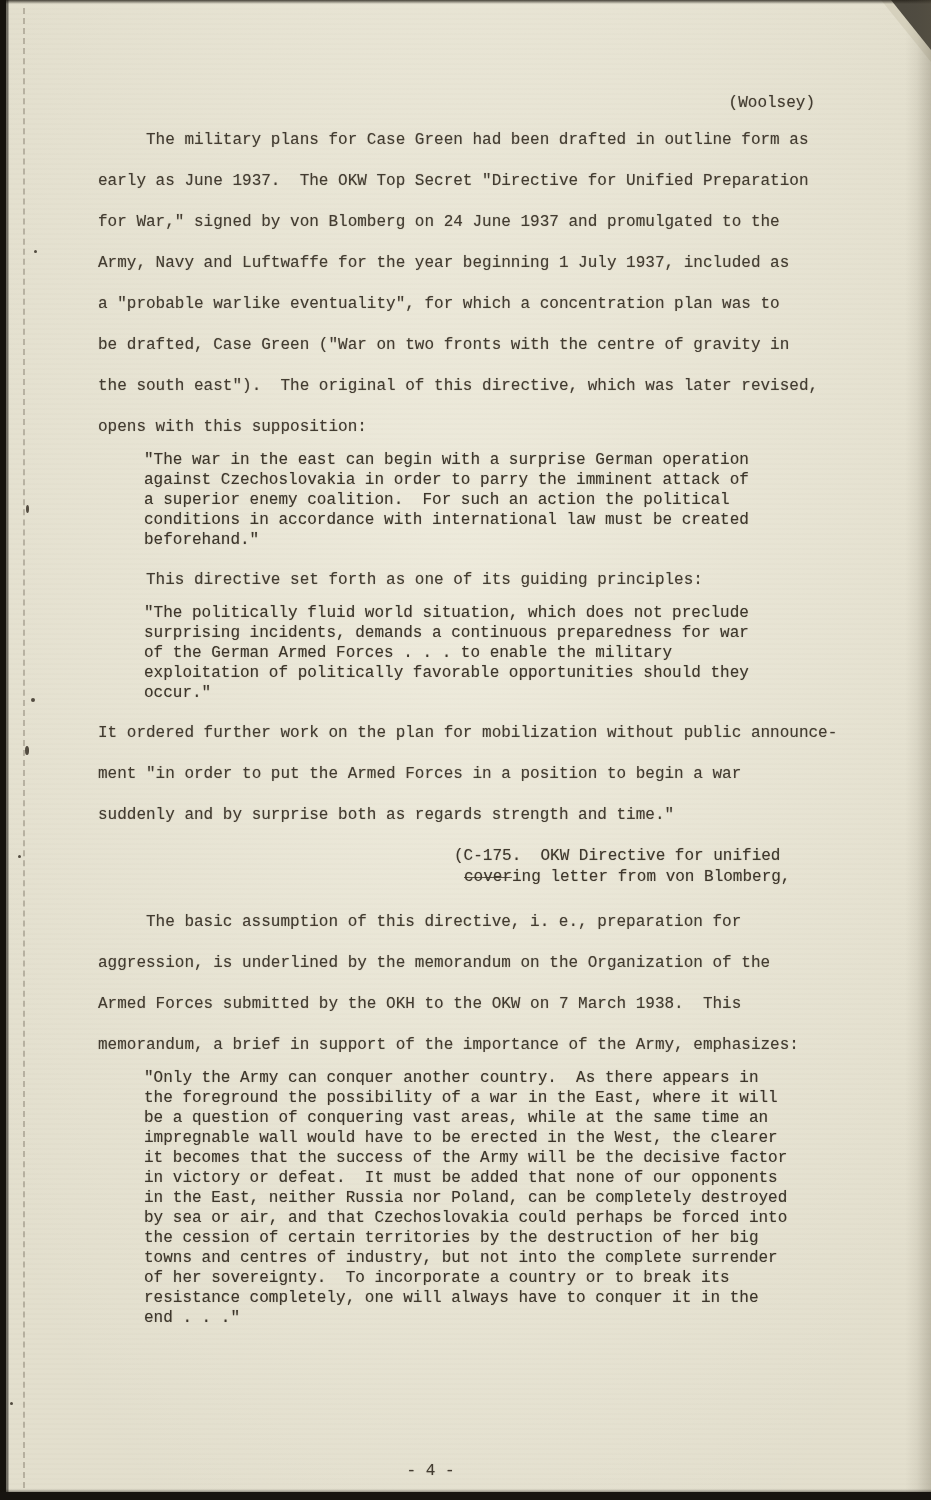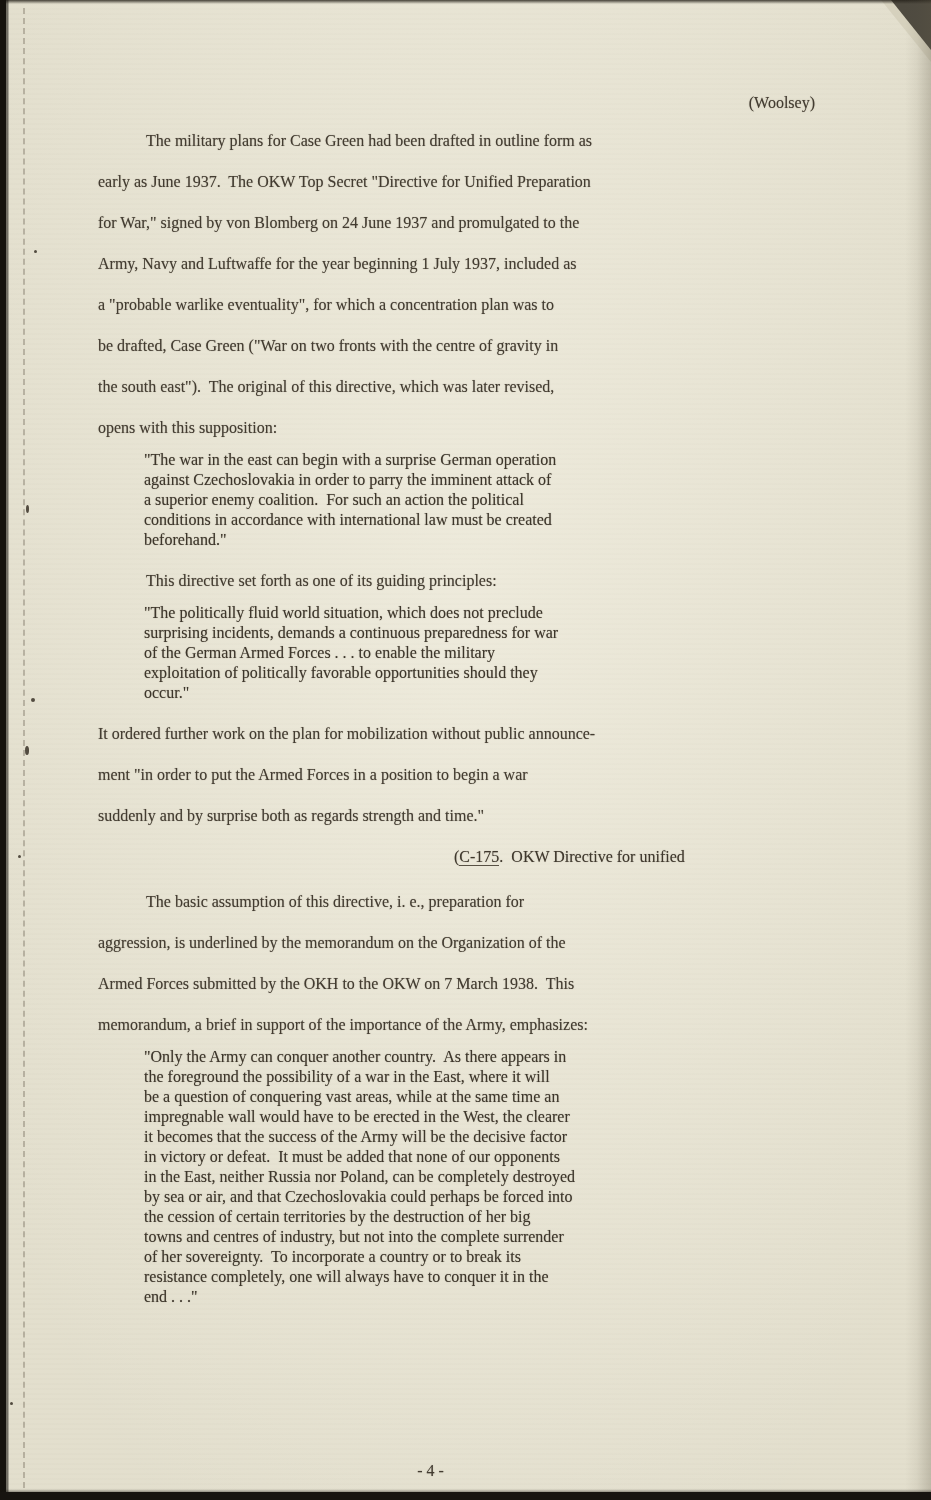--- a/index.html
+++ b/index.html
@@ -7,21 +7,20 @@
     width:931px;height:1500px;
     font-family:"Liberation Mono","DejaVu Sans Mono",monospace;
     background:#b8b4a4;
   }
   .page{
     position:absolute;inset:0;width:931px;height:1500px;overflow:hidden;
     background:#eae6d4;
     background-image:
       radial-gradient(ellipse at 50% 40%, rgba(255,255,255,0.18), rgba(0,0,0,0.03) 85%),
       repeating-linear-gradient(0deg, rgba(90,80,60,0.015) 0 2px, transparent 2px 5px);
-    font-family: Liberation Serif, serif;
   }
   
   .edge-left{position:absolute;left:0;top:0;bottom:0;width:9px;
     background:linear-gradient(90deg,#15120d 0 6px,rgba(21,18,13,.55) 6px 8px,transparent);}
   .edge-top{position:absolute;left:0;top:0;right:0;height:4px;
     background:linear-gradient(180deg,rgba(40,36,28,.85),rgba(40,36,28,0));}
   .edge-bottom{position:absolute;left:0;bottom:0;right:0;height:11px;
     background:linear-gradient(0deg,#171410 0 8px,rgba(23,20,16,.4) 8px,transparent);}
   .edge-right{position:absolute;right:0;top:0;bottom:0;width:26px;
     background:linear-gradient(270deg,rgba(95,88,70,.28),rgba(95,88,70,.08) 55%,transparent);}
@@ -39,21 +38,21 @@
   .attribution{text-align:right;margin-right:28px;height:22px;line-height:22px;}
   .block{white-space:pre;}
   .paragraph{line-height:41px;margin-top:6px;}
   .paragraph .line.indent{text-indent:48px;}
   .quote{line-height:20px;margin:2px 0 10px 46px;color:#3d362b;}
   .citation{line-height:21px;margin:10px 0 0 356px;color:#3f382d;}
   .citation .line{padding-left:10px;}
   .citation .line:first-child{padding-left:0;}
   .citation + .paragraph{margin-top:14px;}
   .quote-last + .citation{margin-top:12px;}
-  .ul{border-bottom:1.5px solid rgba(62,54,42,.85);padding-bottom:0;}
+  .ul{border-bottom:1.5px solid rgba(62,54,42,.85);padding-bottom:12px;}
   .page-number{position:absolute;left:0;right:70px;bottom:20px;text-align:center;
     color:#433c31;font-size:16px;}
 </style>
 </head>
 <body>
 
 <div class="page">
   <div class="corner-fold-light"></div>
   <div class="corner-fold"></div>
   <div class="edge-top"></div>
@@ -70,19 +69,19 @@
   <div class="speck" style="left:10px;top:1402px;width:3px;height:3px;"></div>
 
   <div class="content">
     <div class="attribution">(Woolsey)</div>
     <div class="doc-body">
         <div class="block paragraph"><div class="line indent">The military plans for Case Green had been drafted in outline form as</div><div class="line">early as June 1937.  The OKW Top Secret "Directive for Unified Preparation</div><div class="line">for War," signed by von Blomberg on 24 June 1937 and promulgated to the</div><div class="line">Army, Navy and Luftwaffe for the year beginning 1 July 1937, included as</div><div class="line">a "probable warlike eventuality", for which a concentration plan was to</div><div class="line">be drafted, Case Green ("War on two fronts with the centre of gravity in</div><div class="line">the south east").  The original of this directive, which was later revised,</div><div class="line">opens with this supposition:</div></div>
         <div class="block quote"><div class="line">"The war in the east can begin with a surprise German operation</div><div class="line">against Czechoslovakia in order to parry the imminent attack of</div><div class="line">a superior enemy coalition.  For such an action the political</div><div class="line">conditions in accordance with international law must be created</div><div class="line">beforehand."</div></div>
         <div class="block paragraph"><div class="line indent">This directive set forth as one of its guiding principles:</div></div>
         <div class="block quote"><div class="line">"The politically fluid world situation, which does not preclude</div><div class="line">surprising incidents, demands a continuous preparedness for war</div><div class="line">of the German Armed Forces . . . to enable the military</div><div class="line">exploitation of politically favorable opportunities should they</div><div class="line">occur."</div></div>
         <div class="block paragraph"><div class="line">It ordered further work on the plan for mobilization without public announce-</div><div class="line">ment "in order to put the Armed Forces in a position to begin a war</div><div class="line">suddenly and by surprise both as regards strength and time."</div></div>
-        <div class="block citation"><div class="line">(<span class="ul">C-175</span>.  OKW Directive for unified</div></div>
+        <div class="block citation"><div class="line">(<span class="ul">C-175</span>.  OKW Directive for unified</div><div class="line">covering letter from von Blomberg,</div></div>
         <div class="block paragraph"><div class="line indent">The basic assumption of this directive, i. e., preparation for</div><div class="line">aggression, is underlined by the memorandum on the Organization of the</div><div class="line">Armed Forces submitted by the OKH to the OKW on 7 March 1938.  This</div><div class="line">memorandum, a brief in support of the importance of the Army, emphasizes:</div></div>
         <div class="block quote quote-last"><div class="line">"Only the Army can conquer another country.  As there appears in</div><div class="line">the foreground the possibility of a war in the East, where it will</div><div class="line">be a question of conquering vast areas, while at the same time an</div><div class="line">impregnable wall would have to be erected in the West, the clearer</div><div class="line">it becomes that the success of the Army will be the decisive factor</div><div class="line">in victory or defeat.  It must be added that none of our opponents</div><div class="line">in the East, neither Russia nor Poland, can be completely destroyed</div><div class="line">by sea or air, and that Czechoslovakia could perhaps be forced into</div><div class="line">the cession of certain territories by the destruction of her big</div><div class="line">towns and centres of industry, but not into the complete surrender</div><div class="line">of her sovereignty.  To incorporate a country or to break its</div><div class="line">resistance completely, one will always have to conquer it in the</div><div class="line">end . . ."</div></div>
       </div>
     <div class="page-number">- 4 -</div>
   </div>
 </div>
 
 </body></html>

